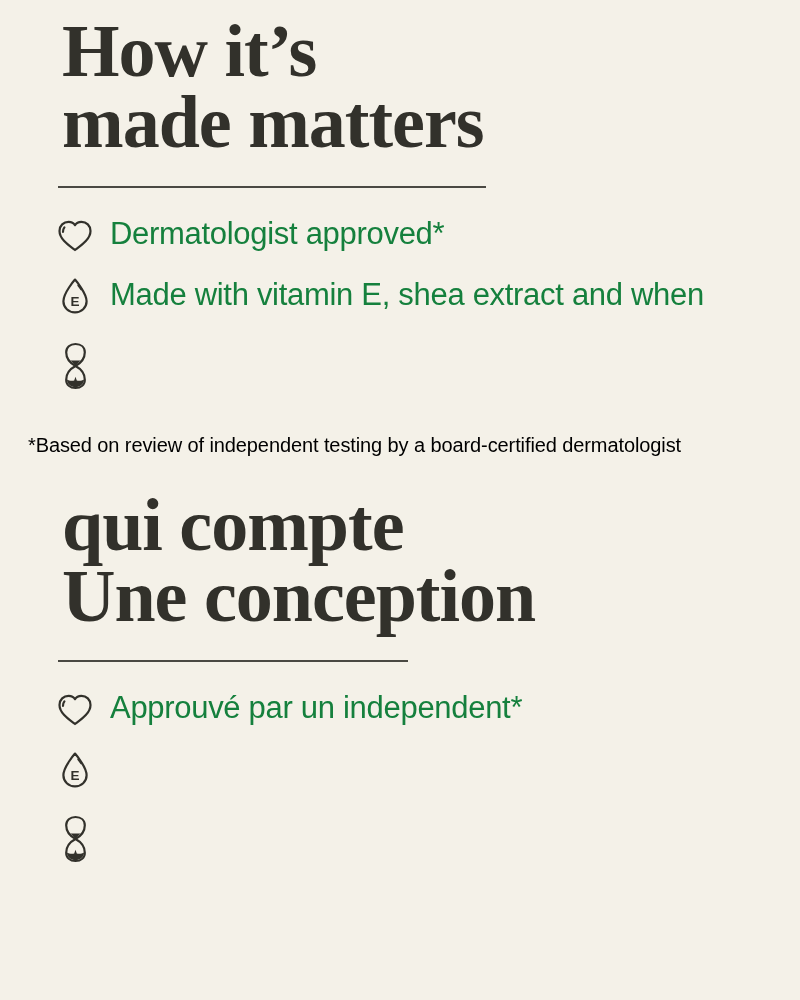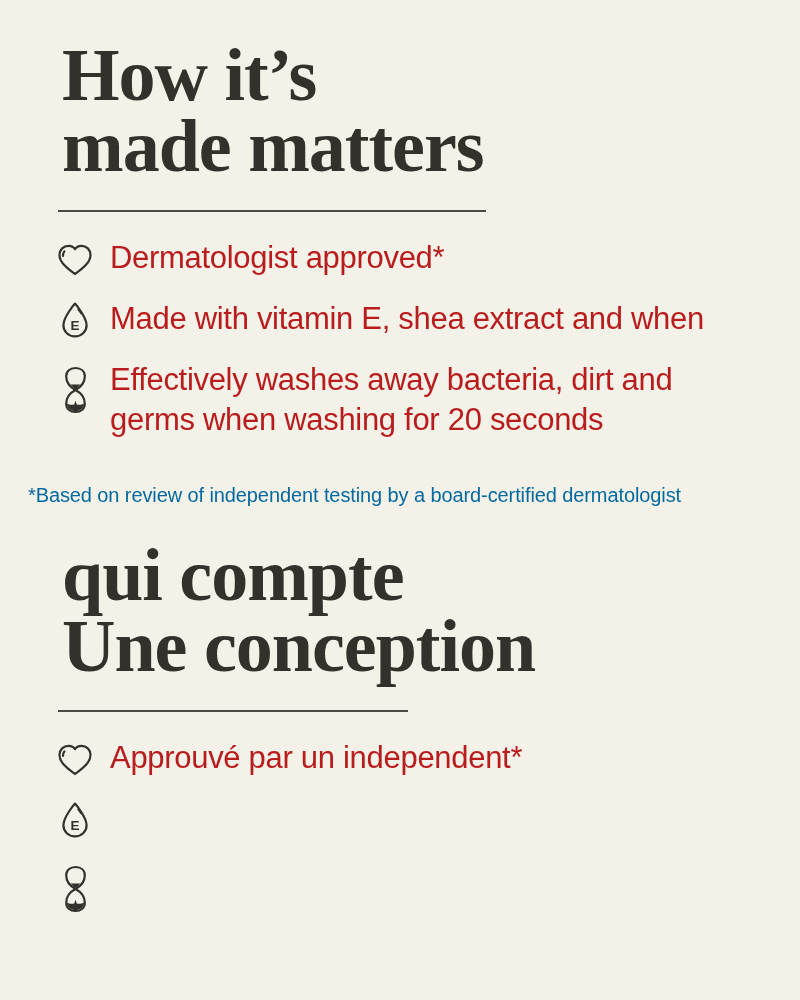--- a/index.html
+++ b/index.html
@@ -4,21 +4,21 @@
 <style>
   html, body { margin: 0; padding: 0; }
   body {
     width: 800px; height: 1000px;
     background: #f4f1e8;
     color: #32312b;
     font-family: "Liberation Sans", sans-serif;
     overflow: hidden;
     -webkit-font-smoothing: antialiased;
   }
-  .content { padding: 16px 16px 0 62px; box-sizing: border-box; margin-top: 24px; }
+  .content { padding: 16px 16px 0 62px; box-sizing: border-box; }
 
   .heading {
     margin: 0;
     font-family: "Liberation Serif", serif;
     font-weight: 700;
     font-size: 74px;
     line-height: 71px;
     letter-spacing: -1px;
     color: #32312b;
   }
@@ -52,30 +52,30 @@
     justify-content: center;
   }
   .icon-heart svg     { margin-top: 5px; }
   .icon-drop svg      { margin-top: 2px; }
   .icon-hourglass svg { margin-top: 6px; }
 
   .bullet-text {
     font-size: 31px;
     line-height: 40px;
     letter-spacing: -0.3px;
-    color: #b91c1c;
+    color: #15803d;
   }
   .bullet-line { display: block; }
 
   .footnote {
     margin: 42px 0 0 -34px;
     font-size: 20px;
     line-height: 26px;
     letter-spacing: -0.1px;
-    color: #0369a1;
+    color: #000000;
   }
   .footnote-fr { margin-left: -28px; }
 
   .section-fr { margin-top: 32px; }
 
   svg .stroke {
     fill: none;
     stroke: #32312b;
     stroke-width: 2.2;
     stroke-linecap: round;
@@ -127,24 +127,20 @@
       </li>
 
       <li class="bullet">
         <span class="bullet-icon icon-hourglass">
           <svg width="25" height="48" viewBox="0 0 25 48" aria-hidden="true">
             <path class="stroke" d="M12.5 24 C6.3 20.7 3.2 15.5 3.2 10.3 C3.2 5.2 7 2 12.5 2 C18 2 21.8 5.2 21.8 10.3 C21.8 15.5 18.7 20.7 12.5 24 C18.7 27.3 21.8 32.5 21.8 37.7 C21.8 42.8 18 46 12.5 46 C7 46 3.2 42.8 3.2 37.7 C3.2 32.5 6.3 27.3 12.5 24 Z"></path>
             <path class="fill" d="M7.6 18.6 L17.4 18.6 L12.5 23.6 Z"></path>
             <path class="fill" d="M3.9 37.4 C5.9 38.7 9.2 39.1 11.2 38.4 L12.5 34.8 L13.8 38.4 C15.8 39.1 19.1 38.7 21.1 37.4 C20.4 42.7 17 44.9 12.5 44.9 C8 44.9 4.6 42.7 3.9 37.4 Z"></path>
           </svg>
         </span>
-        <span class="bullet-text">
-          <span class="bullet-line">Effectively washes away bacteria, dirt and</span>
-          <span class="bullet-line">germs when washing for 20 seconds</span>
-        </span>
       </li>
     </ul>
 
     <p class="footnote footnote-en">*Based on review of independent testing by a board-certified dermatologist</p>
   </section>
 
   <section class="section-fr">
     <h1 class="heading">
       <span class="hline">qui compte</span>
       <span class="hline">Une conception</span>

